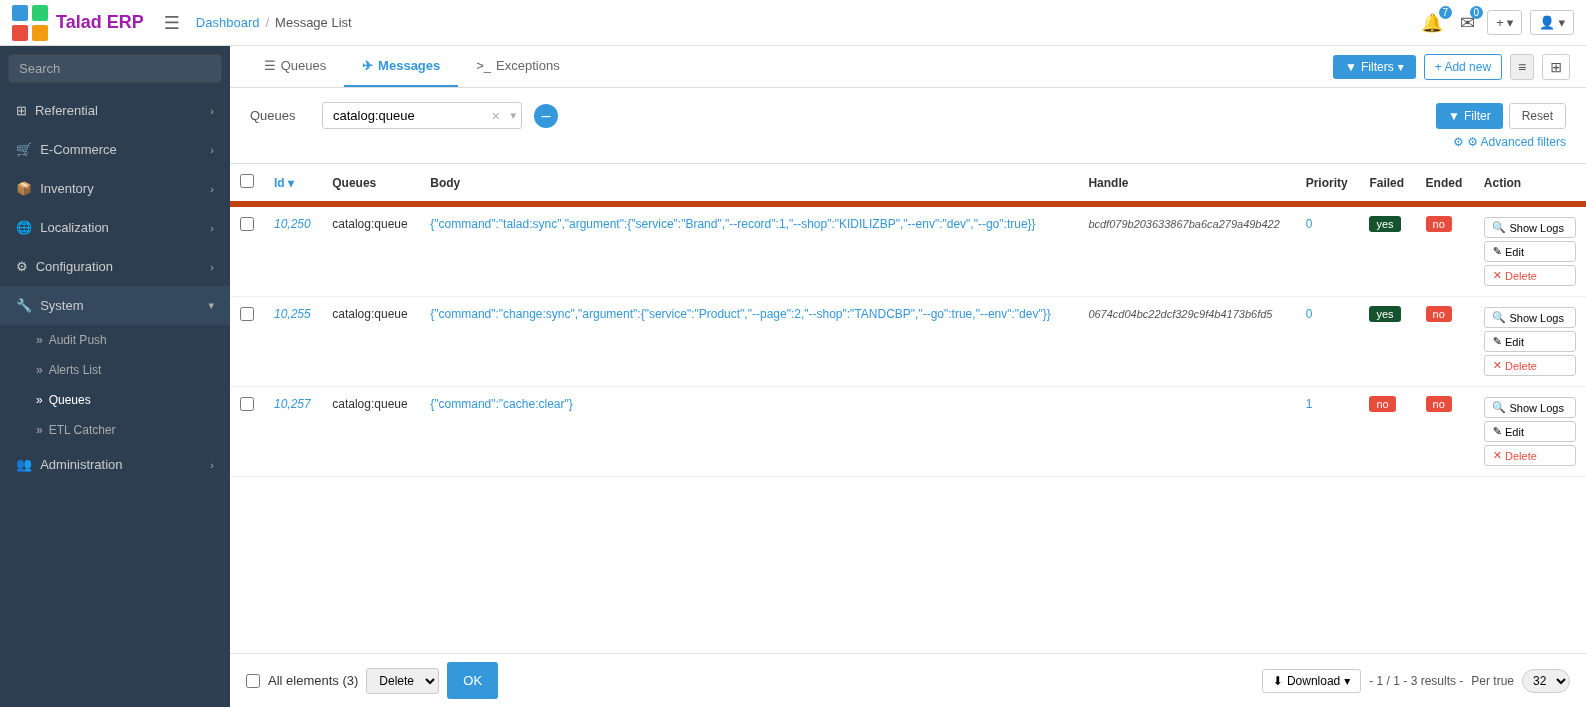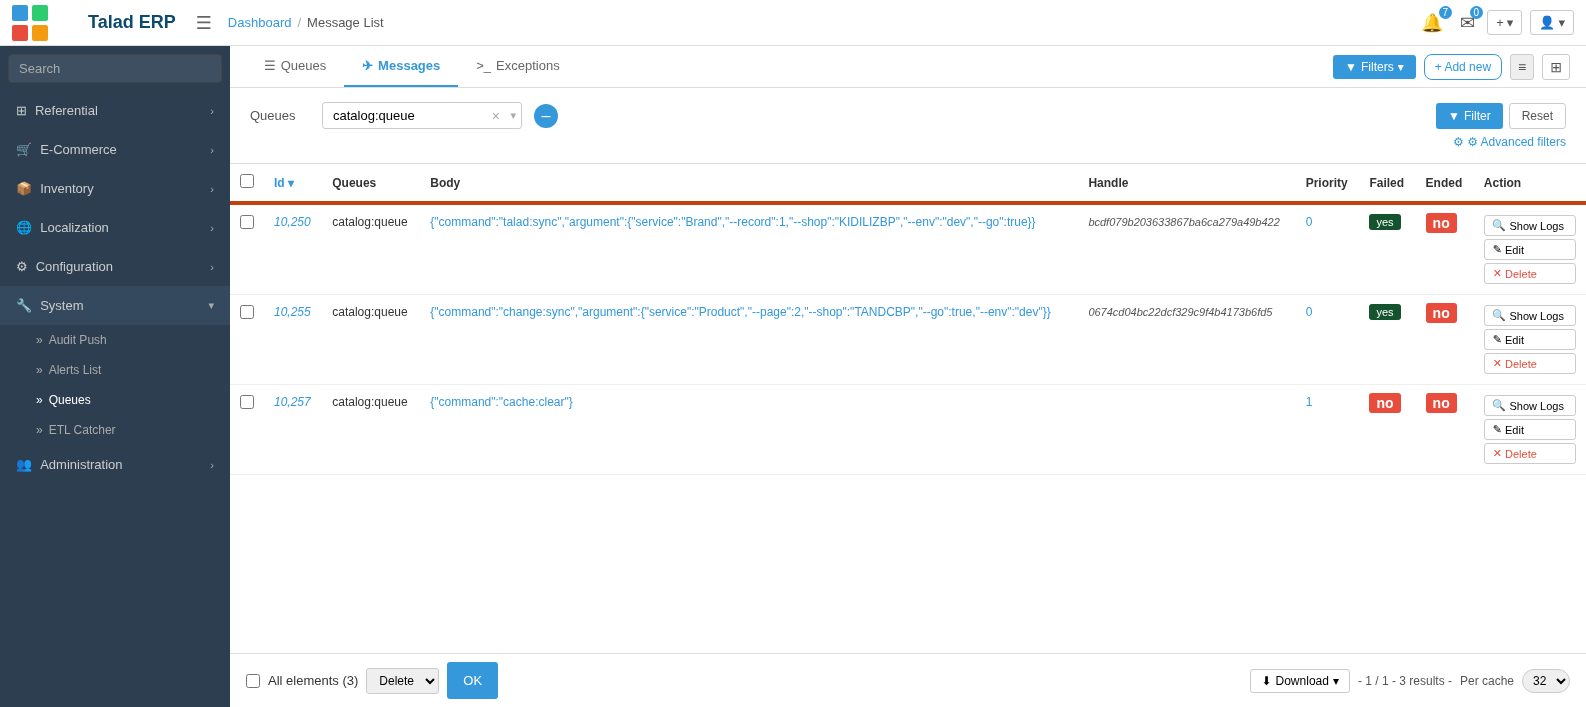--- a/index.html
+++ b/index.html
@@ -8,21 +8,21 @@
     
     .app-wrapper { display: flex; flex-direction: column; height: 707px; }
     .top-bar { display: flex; align-items: center; background: #fff; border-bottom: 1px solid #ddd; height: 46px; padding: 0 12px; flex-shrink: 0; }
     .main-area { display: flex; flex: 1; overflow: hidden; }
     .sidebar { width: 230px; background: #2c3e50; color: #ccc; display: flex; flex-direction: column; overflow-y: auto; flex-shrink: 0; }
     .content { flex: 1; background: #f4f4f4; overflow-y: auto; display: flex; flex-direction: column; }
 
     
     .top-bar-logo { display: flex; align-items: center; gap: 8px; margin-right: 20px; }
     .logo-icon { width: 36px; height: 36px; }
-    .logo-text { font-size: 18px; font-weight: bold; color: #0c4a6e; margin-left: 32px; }
+    .logo-text { font-size: 18px; font-weight: bold; color: #a21caf; }
     .hamburger { font-size: 18px; color: #666; cursor: pointer; margin-right: 16px; }
     .breadcrumb { display: flex; align-items: center; gap: 6px; color: #555; font-size: 13px; flex: 1; }
     .breadcrumb-sep { color: #aaa; }
     .top-bar-actions { display: flex; align-items: center; gap: 8px; }
     .top-badge-btn { position: relative; background: none; border: none; cursor: pointer; padding: 4px; font-size: 18px; color: #555; }
     .badge { position: absolute; top: -2px; right: -4px; background: #3498db; color: #fff; border-radius: 10px; font-size: 10px; padding: 1px 4px; }
     .top-btn { background: none; border: 1px solid #ccc; border-radius: 3px; cursor: pointer; padding: 4px 8px; font-size: 13px; color: #555; display: flex; align-items: center; gap: 3px; }
 
     
     .sidebar-search { padding: 8px; }
@@ -36,49 +36,49 @@
     .sidebar-sub-item.active-sub { color: #fff; }
     .sidebar-footer { margin-top: auto; padding: 8px 12px; font-size: 11px; color: #666; text-align: center; }
 
     
     .content-header { background: #fff; border-bottom: 1px solid #ddd; padding: 0 16px; display: flex; align-items: center; flex-shrink: 0; }
     .tab { padding: 12px 18px; cursor: pointer; font-size: 13px; color: #666; border-bottom: 2px solid transparent; display: flex; align-items: center; gap: 5px; text-decoration: none; }
     .tab.active { border-bottom: 2px solid #3498db; color: #3498db; font-weight: bold; }
     .tab-actions { margin-left: auto; display: flex; align-items: center; gap: 8px; }
     .btn-filter { background: #3498db; color: #fff; border: none; border-radius: 3px; padding: 5px 12px; cursor: pointer; font-size: 12px; display: flex; align-items: center; gap: 4px; }
     .btn-reset { background: #fff; color: #555; border: 1px solid #ccc; border-radius: 3px; padding: 5px 12px; cursor: pointer; font-size: 12px; }
-    .btn-add-new { background: none; color: #3498db; border: 1px solid #3498db; border-radius: 8px; padding: 5px 10px; cursor: pointer; font-size: 12px; display: flex; align-items: center; gap: 4px; }
+    .btn-add-new { background: none; color: #3498db; border: 1px solid #3498db; border-radius: 3px; padding: 5px 10px; cursor: pointer; font-size: 12px; display: flex; align-items: center; gap: 4px; }
     .btn-view { background: none; border: 1px solid #ccc; border-radius: 3px; padding: 4px 7px; cursor: pointer; font-size: 14px; color: #555; }
     .btn-view.active { background: #eee; }
 
     
     .filter-bar { background: #fff; padding: 14px 20px; border-bottom: 1px solid #ddd; flex-shrink: 0; }
     .filter-row { display: flex; align-items: center; gap: 12px; }
     .filter-label { font-size: 13px; color: #555; width: 60px; }
     .filter-select-wrapper { position: relative; display: flex; align-items: center; }
     .filter-select { padding: 5px 30px 5px 10px; border: 1px solid #ccc; border-radius: 3px; font-size: 13px; background: #fff; min-width: 200px; appearance: none; }
     .filter-clear { position: absolute; right: 22px; background: none; border: none; cursor: pointer; color: #aaa; font-size: 14px; }
     .filter-chevron { position: absolute; right: 6px; background: none; border: none; cursor: pointer; color: #aaa; font-size: 11px; }
     .filter-minus { background: #3498db; color: #fff; border: none; border-radius: 50%; width: 24px; height: 24px; font-size: 16px; cursor: pointer; display: flex; align-items: center; justify-content: center; }
     .filter-btn-group { margin-left: auto; display: flex; gap: 6px; }
     .advanced-filters { text-align: right; padding: 6px 0 0; font-size: 12px; color: #3498db; cursor: pointer; }
 
     
     .table-wrapper { background: #fff; margin: 0; flex: 1; overflow-y: auto; }
     table { width: 100%; border-collapse: collapse; }
-    thead th { background: #fff; border-bottom: 4px solid #c2410c; padding: 10px 10px; font-size: 12px; color: #333; text-align: left; font-weight: bold; white-space: nowrap; }
+    thead th { background: #fff; border-bottom: 6px solid #c2410c; padding: 10px 10px; font-size: 12px; color: #333; text-align: left; font-weight: bold; white-space: nowrap; }
     thead th.sortable { color: #3498db; cursor: pointer; }
     tbody tr { border-bottom: 1px solid #eee; }
     tbody td { padding: 10px 10px; font-size: 12px; vertical-align: top; }
     .id-link { color: #3498db; text-decoration: none; font-style: italic; }
     .body-text { color: #3498db; word-break: break-all; }
     .handle-text { font-size: 11px; color: #555; font-style: italic; }
     .priority-val { color: #3498db; }
     .badge-yes { background: #14532d; color: #fff; border-radius: 3px; padding: 2px 7px; font-size: 11px; }
-    .badge-no { background: #e74c3c; color: #fff; border-radius: 3px; padding: 2px 7px; font-size: 14px; font-weight: bold; }
+    .badge-no { background: #e74c3c; color: #fff; border-radius: 3px; padding: 2px 7px; font-size: 11px; }
     .action-btns { display: flex; flex-direction: column; gap: 3px; }
     .btn-show-logs { background: #fff; border: 1px solid #ccc; border-radius: 3px; padding: 3px 8px; font-size: 11px; cursor: pointer; display: flex; align-items: center; gap: 3px; white-space: nowrap; }
     .btn-edit { background: #fff; border: 1px solid #ccc; border-radius: 3px; padding: 3px 8px; font-size: 11px; cursor: pointer; display: flex; align-items: center; gap: 3px; }
     .btn-delete { background: #fff; border: 1px solid #ccc; border-radius: 3px; padding: 3px 8px; font-size: 11px; cursor: pointer; display: flex; align-items: center; gap: 3px; color: #e74c3c; }
     .checkbox { width: 14px; height: 14px; cursor: pointer; }
 
     
     .table-footer { background: #fff; border-top: 1px solid #ddd; padding: 8px 16px; display: flex; align-items: center; gap: 10px; flex-shrink: 0; }
     .footer-left { display: flex; align-items: center; gap: 8px; }
     .footer-right { margin-left: auto; display: flex; align-items: center; gap: 8px; font-size: 12px; color: #555; }
@@ -383,21 +383,21 @@
             <span>OK</span>
           </button>
         </div>
         <div class="footer-right">
           <button class="btn-download">
             <span>⬇</span>
             <span>Download</span>
             <span>▾</span>
           </button>
           <span>- 1 / 1 - 3 results -</span>
-          <span>Per cache</span>
+          <span>Per true</span>
           <select class="per-page-select">
             <option>32</option>
           </select>
         </div>
       </div>
     </div>
   </div>
 </div>
 
 </body></html>

